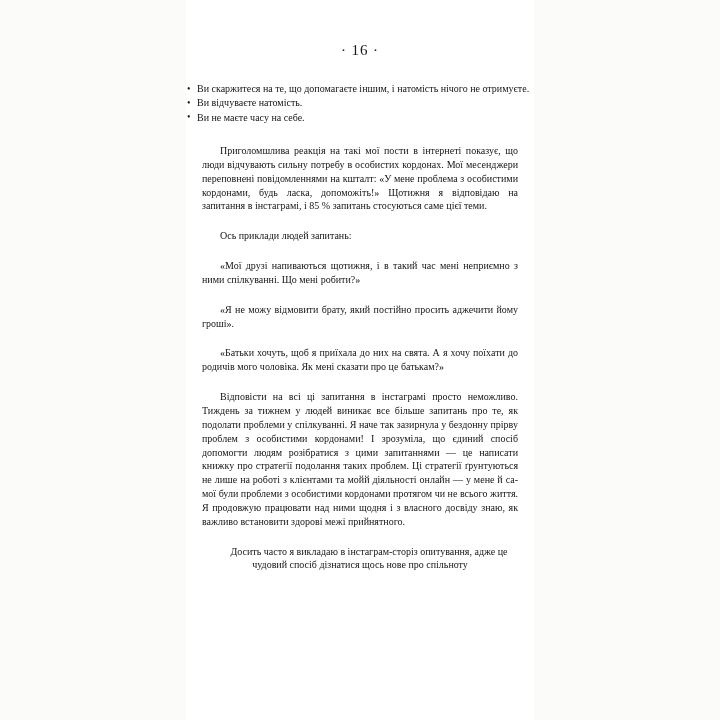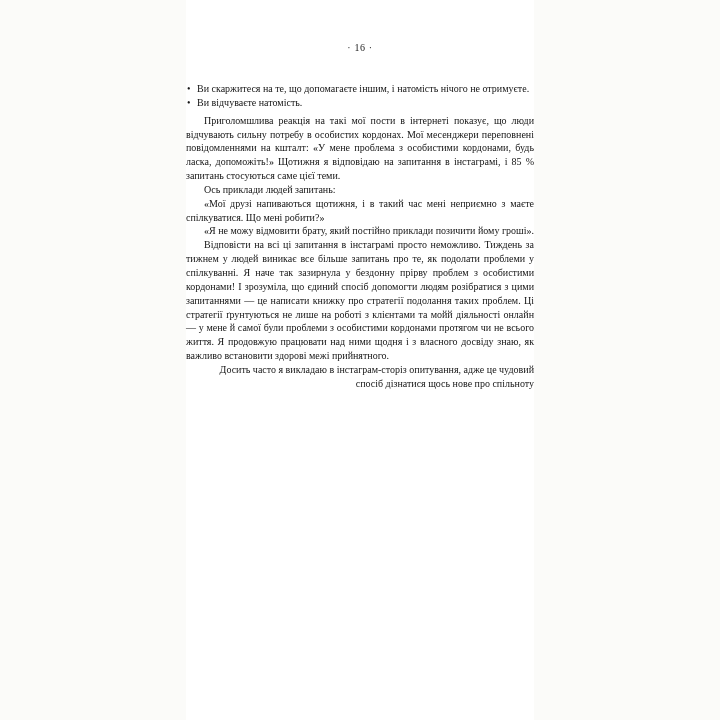--- a/index.html
+++ b/index.html
@@ -22,21 +22,21 @@
   .page-inner {
     position: absolute;
     left: 186px;
     top: 0;
     width: 348px;
     height: 720px;
     background: #ffffff;
   }
   .folio {
     text-align: center;
-    font-size: 10px;
+    font-size: 15px;
     color: #1b1b1b;
     letter-spacing: 0.06em;
     padding-top: 42px;
     height: 18px;
     font-family: "Liberation Serif", serif;
   }
   .content {
     padding-top: 22px;
     font-size: 10px;
     line-height: 1.385;
@@ -58,50 +58,52 @@
   }
   ul.bullets li::before {
     content: "\2022";
     position: absolute;
     left: 1px;
     top: -0.5px;
     font-size: 10px;
     color: #141414;
   }
   p.para {
-    margin: 0;
+    margin: 16px;
     text-indent: 18px;
     text-align: justify;
   }
   p.para.last {
-    text-align: right;
+    text-align: center;
   }
   .spacer-xs {
     height: 3px;
   }
 </style>
 </head>
 <body>
 
 <div class="page">
   <div class="page-inner">
 
     <div class="folio">·  16  ·</div>
 
     <div class="content">
 
       <ul class="bullets">
         <li>Ви скаржитеся на те, що допомагаєте іншим, і натомість нічого не отримуєте.</li>
         <li>Ви відчуваєте натомість.</li>
+        <li>Ви не маєте часу на себе.</li>
       </ul>
 
       <div class="spacer-xs"></div>
 
       <p class="para">Приголомшлива реакція на такі мої пости в інтернеті по­казує, що люди відчувають сильну потребу в особистих кор­донах. Мої месенджери переповнені повідомленнями на кшталт: «У мене проблема з особистими кордонами, будь ласка, допоможіть!» Щотижня я відповідаю на запитання в інстаграмі, і 85 % запитань стосуються саме цієї теми.</p>
       <p class="para">Ось приклади людей запитань:</p>
-      <p class="para">«Мої друзі напиваються щотижня, і в такий час мені не­приємно з маєте спілкуватися. Що мені робити?»</p>
-      <p class="para">«Я не можу відмовити брату, який постійно приклади пози­чити йому гроші».</p>
+      <p class="para">«Мої друзі напиваються щотижня, і в такий час мені не­приємно з ними спілкуванні. Що мені робити?»</p>
+      <p class="para">«Я не можу відмовити брату, який постійно просить адже­чити йому гроші».</p>
+      <p class="para">«Батьки хочуть, щоб я приїхала до них на свята. А я хочу поїхати до родичів мого чоловіка. Як мені сказати про це батькам?»</p>
       <p class="para">Відповісти на всі ці запитання в інстаграмі просто немож­ливо. Тиждень за тижнем у людей виникає все більше запи­тань про те, як подолати проблеми у спілкуванні. Я наче так зазирнула у бездонну прірву проблем з особистими кордонами! І зрозуміла, що єдиний спосіб допомогти людям розібратися з цими запитаннями — це написати книжку про стратегії по­долання таких проблем. Ці стратегії ґрунтуються не лише на роботі з клієнтами та мойй діяльності онлайн — у мене й са­мої були проблеми з особистими кордонами протягом чи не всього життя. Я продовжую працювати над ними щодня і з власного досвіду знаю, як важливо встановити здорові ме­жі прийнятного.</p>
       <p class="para last">Досить часто я викладаю в інстаграм-сторіз опитування, адже це чудовий спосіб дізнатися щось нове про спільноту</p>
 
     </div>
   </div>
 </div>
 
 </body></html>

